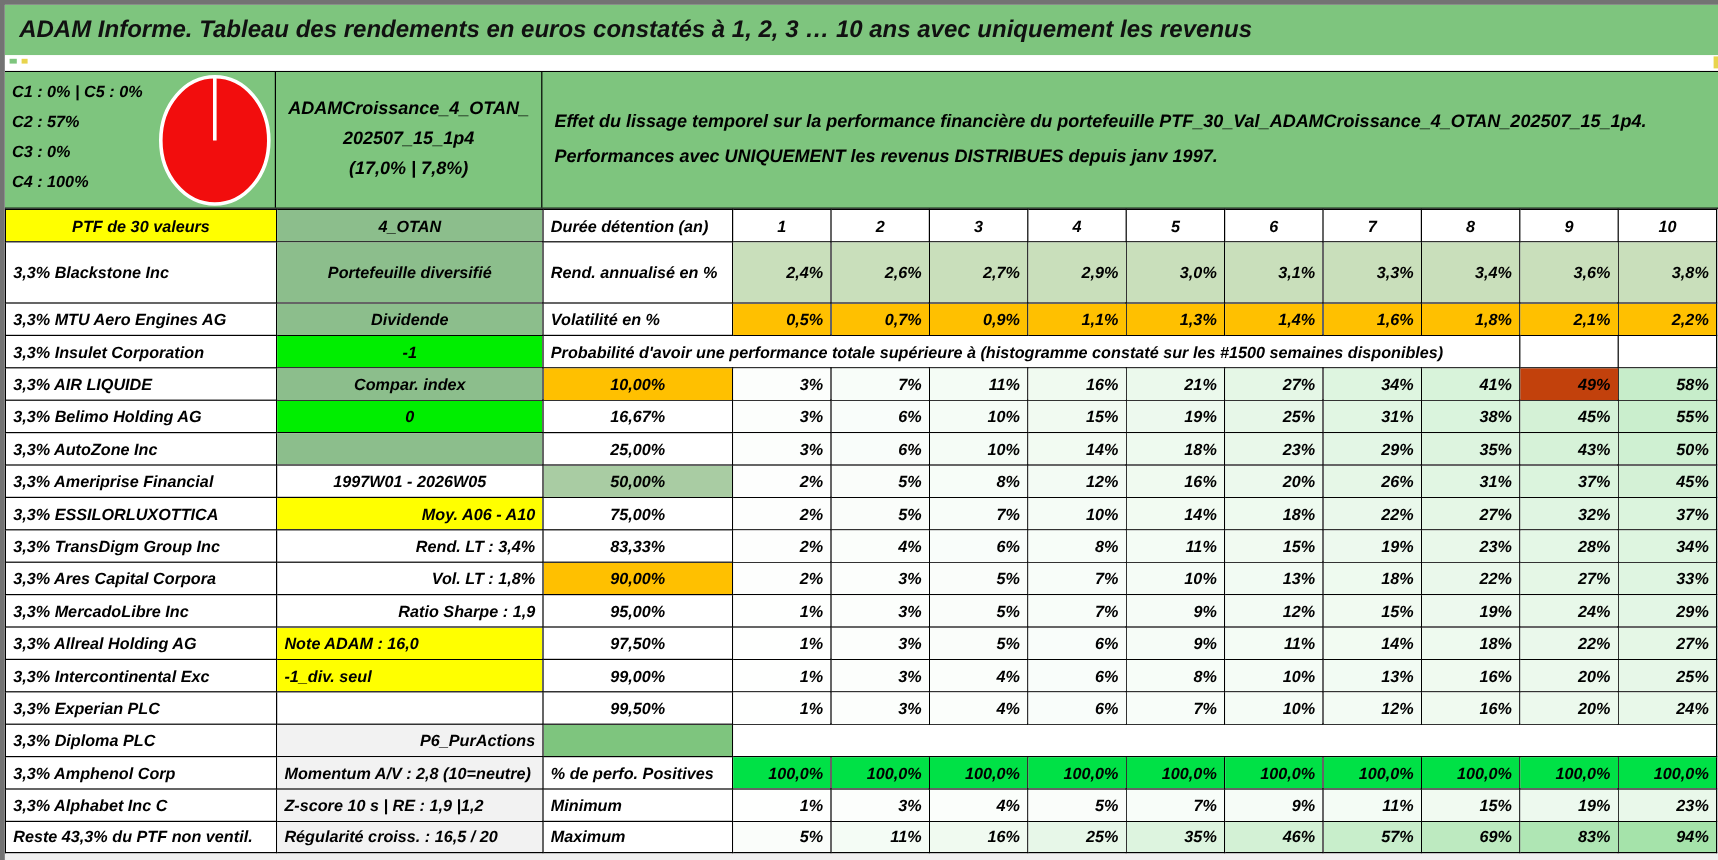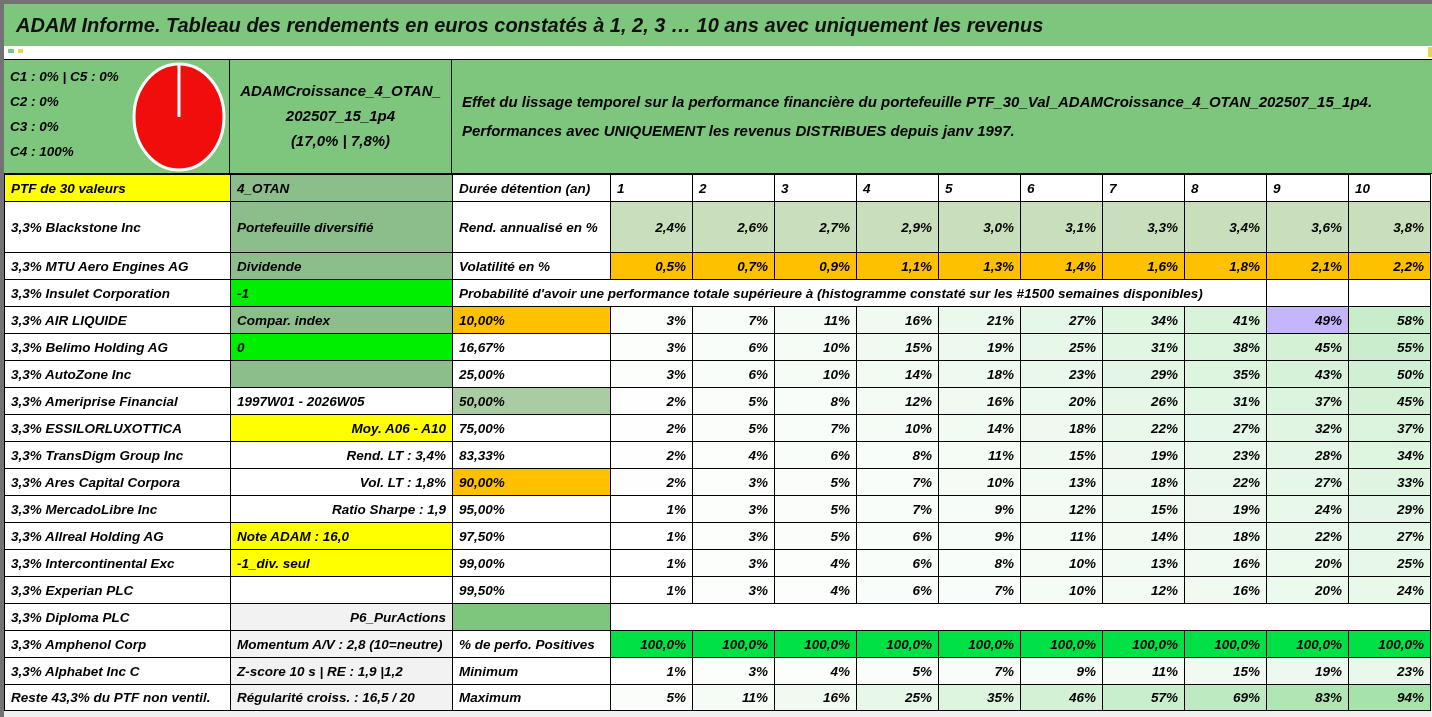--- a/index.html
+++ b/index.html
@@ -14,21 +14,21 @@
   .header-block{display:flex;height:115px;border-top:1px solid #000;border-bottom:1px solid #000;background:#7EC57E;box-sizing:border-box;}
   .hcell{box-sizing:border-box;border-right:1px solid #000;height:100%;}
   .hA{position:relative;width:226px;padding:5px 0 0 6px;}
   .hA .al{font-size:13.5px;font-weight:bold;line-height:1.85;color:#000;white-space:nowrap;display:block;}
   .pie{position:absolute;top:2px;right:2px;}
   .hB{width:222px;display:flex;flex-direction:column;justify-content:center;align-items:center;text-align:center;font-size:15px;font-weight:bold;line-height:1.65;color:#000;}
   .hC{flex:1;display:flex;flex-direction:column;justify-content:center;padding:0 10px;font-size:15px;font-weight:bold;line-height:1.9;color:#000;border-right:none;white-space:nowrap;}
 
   table.grid{border-collapse:collapse;table-layout:fixed;width:1426px;background:#fff;}
   table.grid td{box-sizing:border-box;border:1px solid #000;padding:0 6px;font-size:13.5px;font-weight:bold;color:#000;overflow:hidden;white-space:nowrap;position:relative;vertical-align:middle;}
-  td.left{text-align:left;} td.center{} td.right{text-align:right;}
+  td.left{text-align:left;} td.center{text-align:center;} td.right{text-align:right;}
   td.fs15{font-size:15px;} td.fs14{font-size:14px;} td.fs13{font-size:13px;margin-left:17px;} td.fs12{font-size:12.5px;}
   td.reg{font-weight:400;}
   td.red{color:#FF0000;}
   td.bg-yellow{background:#FFFF00;}
   td.bg-sage{background:#8CBE8C;}
   td.bg-lime{background:#00EE00;}
   td.bg-bright{background:#00E146;}
   td.bg-orange{background:#FFC000;}
   td.bg-gray{background:#F2F2F2;}
   td.bg-lgreen{background:#C9DFBB;}
@@ -47,21 +47,21 @@
 
   <div class="white-strip">
     <span class="speck1"></span>
     <span class="speck2"></span>
     <span class="tick"></span>
   </div>
 
   <div class="header-block">
     <div class="hcell hA">
       <span class="al">C1 : 0% | C5 : 0%</span>
-      <span class="al">C2 : 0%</span>
+      <span class="al">C2 : 57%</span>
       <span class="al">C3 : 0%</span>
       <span class="al">C4 : 100%</span>
       <svg class="pie" width="96" height="110" viewBox="0 0 96 110">
         <ellipse cx="48" cy="55" rx="45" ry="53" fill="#F20D0D" stroke="#ffffff" stroke-width="3"></ellipse>
         <line x1="48" y1="3" x2="48" y2="55" stroke="#ffffff" stroke-width="3"></line>
       </svg>
     </div>
     <div class="hcell hB">
       <span>ADAMCroissance_4_OTAN_</span>
       <span>202507_15_1p4</span>
@@ -147,21 +147,21 @@
           <td class="bg-sage center fs15">Compar. index</td>
           <td class="bg-orange center fs15">10,00%</td>
           <td class="right fs15" style="background: rgb(252, 254, 252);">3%</td>
           <td class="right fs15" style="background: rgb(248, 253, 249);">7%</td>
           <td class="right fs15" style="background: rgb(244, 252, 245);">11%</td>
           <td class="right fs15" style="background: rgb(240, 250, 240);">16%</td>
           <td class="right fs15" style="background: rgb(235, 249, 236);">21%</td>
           <td class="right fs15" style="background: rgb(229, 247, 230);">27%</td>
           <td class="right fs15" style="background: rgb(222, 245, 224);">34%</td>
           <td class="right fs15" style="background: rgb(216, 243, 218);">41%</td>
-          <td class="right fs15" style="background: #c4b5fd;">49%</td>
+          <td class="right fs15" style="background: #c2410c;">49%</td>
           <td class="right fs15" style="background: rgb(199, 237, 202);">58%</td>
         </tr>
         <tr style="height: 27px;">
           <td class="left">3,3% Belimo Holding AG</td>
           <td class="bg-lime center fs15">0</td>
           <td class="center fs13">16,67%</td>
           <td class="right fs12 reg" style="background: rgb(252, 254, 252);">3%</td>
           <td class="right fs12 reg" style="background: rgb(249, 253, 250);">6%</td>
           <td class="right fs12 reg" style="background: rgb(245, 252, 246);">10%</td>
           <td class="right fs12 reg" style="background: rgb(241, 250, 241);">15%</td>

